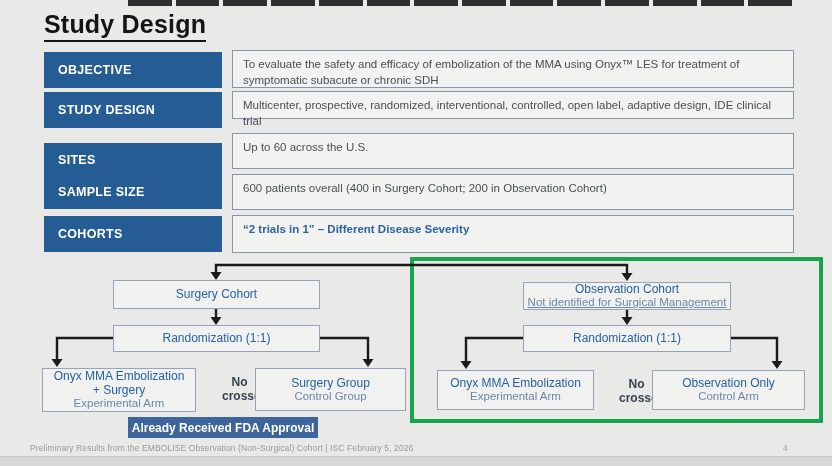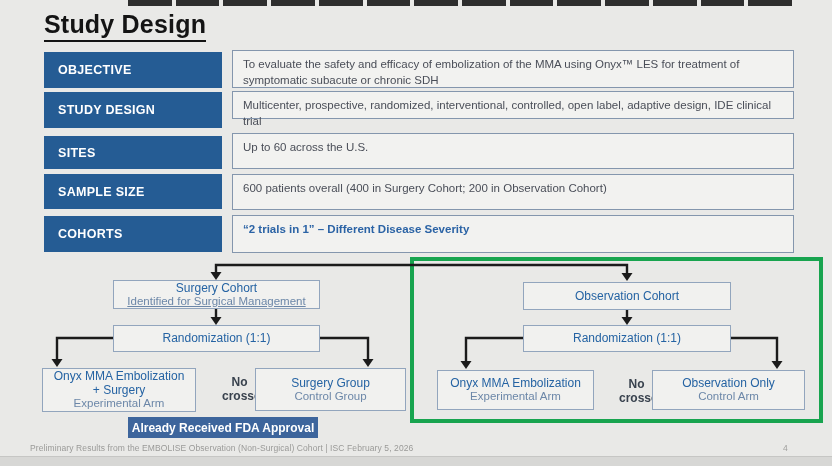--- a/index.html
+++ b/index.html
@@ -37,21 +37,21 @@
     display: flex; align-items: center; padding-left: 14px;
   }
   .row-value {
     position: absolute; left: 232px; width: 562px;
     background: #f2f2f0; border: 1.5px solid #8496ad;
     font-size: 11.5px; color: #4a4e58; line-height: 1.4;
     padding: 5px 8px 4px 10px;
   }
   .r1l { top: 52px;  height: 36px; }  .r1v { top: 50px;  height: 38px; }
   .r2l { top: 92px;  height: 36px; }  .r2v { top: 91px;  height: 28px; }
-  .r3l { top: 136px; height: 33px; }  .r3v { top: 133px; height: 36px; }
+  .r3l { top: 143px; height: 33px; }  .r3v { top: 133px; height: 36px; }
   .r4l { top: 174px; height: 35px; }  .r4v { top: 174px; height: 36px; }
   .r5l { top: 216px; height: 36px; }  .r5v { top: 215px; height: 38px; }
   .cohorts-value { font-weight: 700; color: #2b63a5; line-height: 1.5; }
 
   
   .fc-box {
     position: absolute;
     background: #f1f1ef; border: 1.5px solid #92a5bd;
     display: flex; flex-direction: column; align-items: center; justify-content: center;
     text-align: center; line-height: 1.18;
@@ -157,21 +157,20 @@
     <polygon points="621.5,317 632.5,317 627,325"></polygon>
     <polygon points="51.5,359 62.5,359 57,367"></polygon>
     <polygon points="362.5,359 373.5,359 368,367"></polygon>
     <polygon points="460.5,361 471.5,361 466,369"></polygon>
     <polygon points="771.5,361 782.5,361 777,369"></polygon>
   </g>
 </svg>
 
 <div class="fc-box surgery-cohort">
   <div class="fc-title">Surgery Cohort</div>
-  <div class="fc-sub underlined">Identified for Surgical Management</div>
 </div>
 
 <div class="fc-box rand-left">
   <div class="fc-title">Randomization (1:1)</div>
 </div>
 
 <div class="fc-box arm-sx-exp">
   <div class="fc-title">Onyx MMA Embolization</div>
   <div class="fc-title">+ Surgery</div>
   <div class="fc-sub">Experimental Arm</div>
@@ -182,20 +181,21 @@
   <div>crossover</div>
 </div>
 
 <div class="fc-box arm-sx-ctl">
   <div class="fc-title">Surgery Group</div>
   <div class="fc-sub">Control Group</div>
 </div>
 
 <div class="fc-box observation-cohort">
   <div class="fc-title">Observation Cohort</div>
+  <div class="fc-sub underlined">Not identified for Surgical Management</div>
 </div>
 
 <div class="fc-box rand-right">
   <div class="fc-title">Randomization (1:1)</div>
 </div>
 
 <div class="fc-box arm-ob-exp">
   <div class="fc-title">Onyx MMA Embolization</div>
   <div class="fc-sub">Experimental Arm</div>
 </div>

